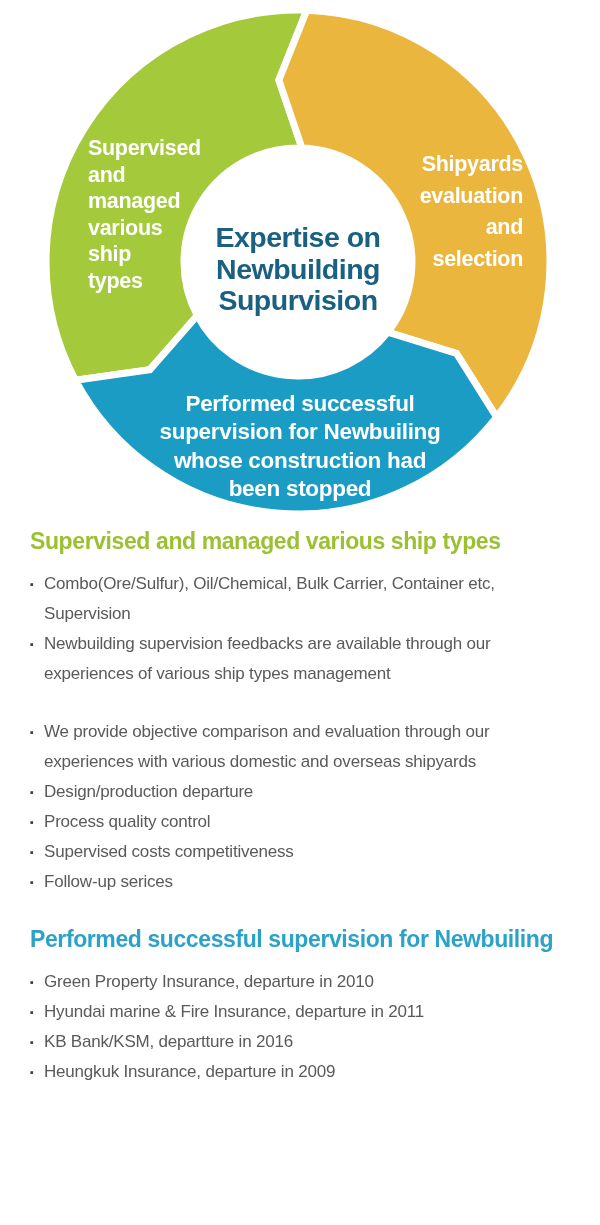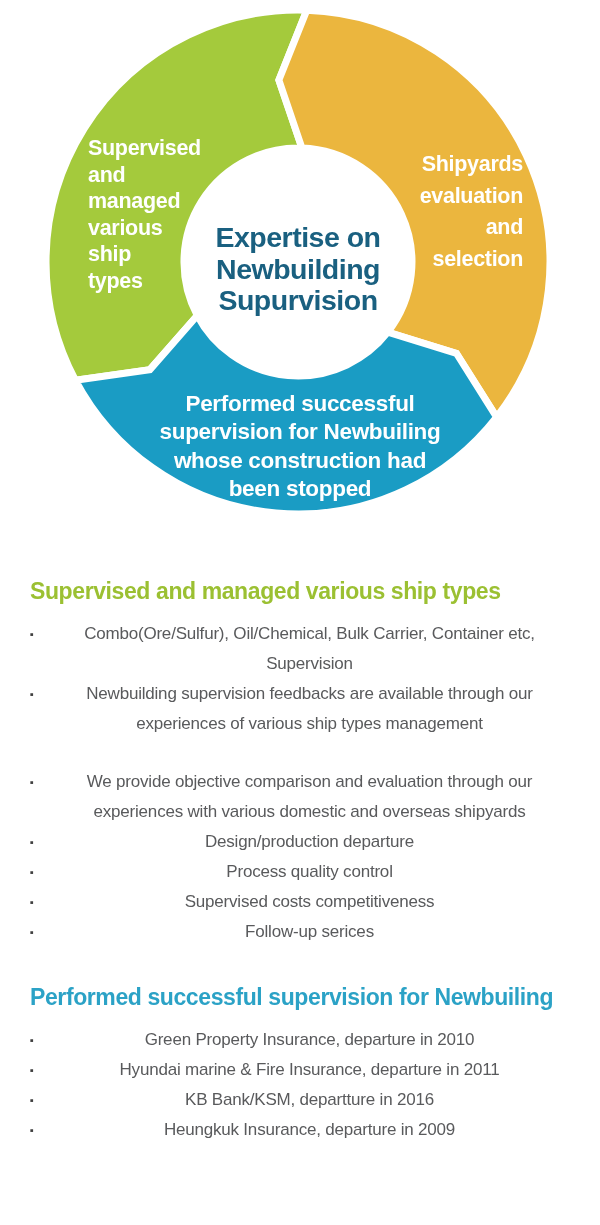--- a/index.html
+++ b/index.html
@@ -12,40 +12,40 @@
   svg{display:block;}
   .content{padding:0 25px 0 30px;}
   .sec h2{
     font-size:23px;
     line-height:32px;
     font-weight:700;
     letter-spacing:-0.4px;
     margin:0 0 12px 0;
   }
   .sec h2 .hline{display:block;}
-  .sec1{margin-top:50px;}
+  .sec1{}
   .sec2{margin-top:28px;}
-  .sec3{margin-top:34px;}
+  .sec3{margin-top:26px;}
   ul.blist{list-style:none;margin:0;padding:0;}
   ul.blist li{
     display:flex;
     align-items:flex-start;
     font-size:17px;
     line-height:30px;
     letter-spacing:-0.2px;
     color:#595a5c;
   }
   .bm{
     flex:none;
     width:14px;
     font-size:11px;
     line-height:30px;
     color:#3f3f3f;
   }
-  .bt{flex:1;min-width:0;text-align:center;}
+  .bt{flex:1;min-width:0;}
 </style>
 </head>
 <body>
 
 <div class="page">
   <svg id="cycle" viewBox="0 0 600 525" width="600" height="525">
       <path d="M 149.9 369.6 L 75.5 380.3 A 252 252 0 0 1 306.8 10.2 L 278.9 80.0 L 302.0 148.1 A 114 114 0 0 0 197.3 315.5 Z" fill="#a4ca3c" stroke="#ffffff" stroke-width="7" stroke-linejoin="miter" stroke-miterlimit="6"></path>
       <path d="M 278.9 80.0 L 306.8 10.2 A 252 252 0 0 1 496.6 417.1 L 456.5 353.5 L 387.8 332.2 A 114 114 0 0 0 302.0 148.1 Z" fill="#ebb63e" stroke="#ffffff" stroke-width="7" stroke-linejoin="miter" stroke-miterlimit="6"></path>
       <path d="M 456.5 353.5 L 496.6 417.1 A 252 252 0 0 1 75.5 380.3 L 149.9 369.6 L 197.3 315.5 A 114 114 0 0 0 387.8 332.2 Z" fill="#1a9cc4" stroke="#ffffff" stroke-width="7" stroke-linejoin="miter" stroke-miterlimit="6"></path>
       <text x="88" y="155" text-anchor="start" fill="#ffffff" font-size="21.5" font-weight="700" letter-spacing="-0.3">Supervised</text>

